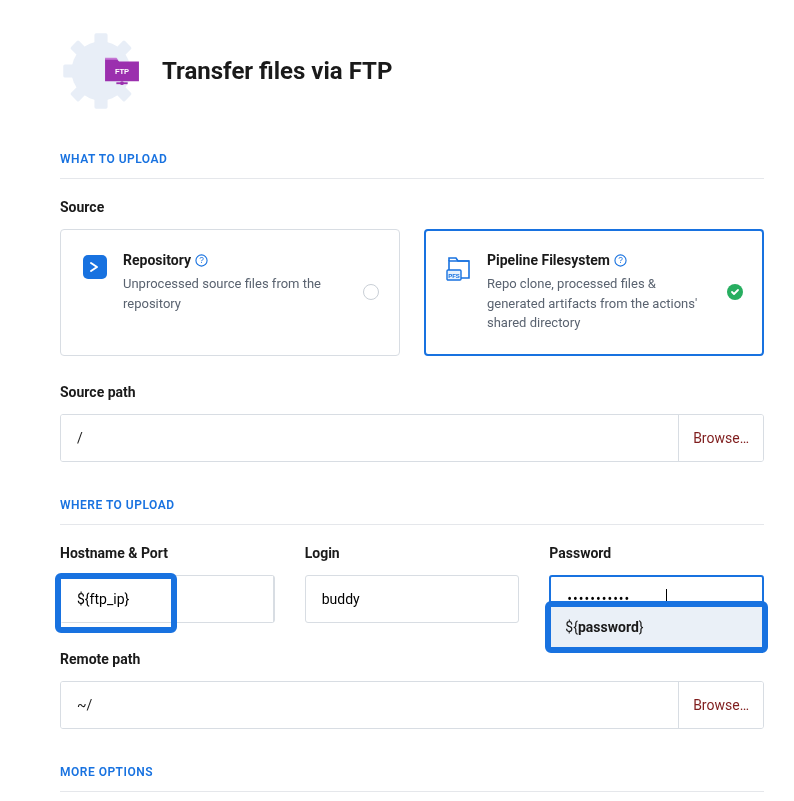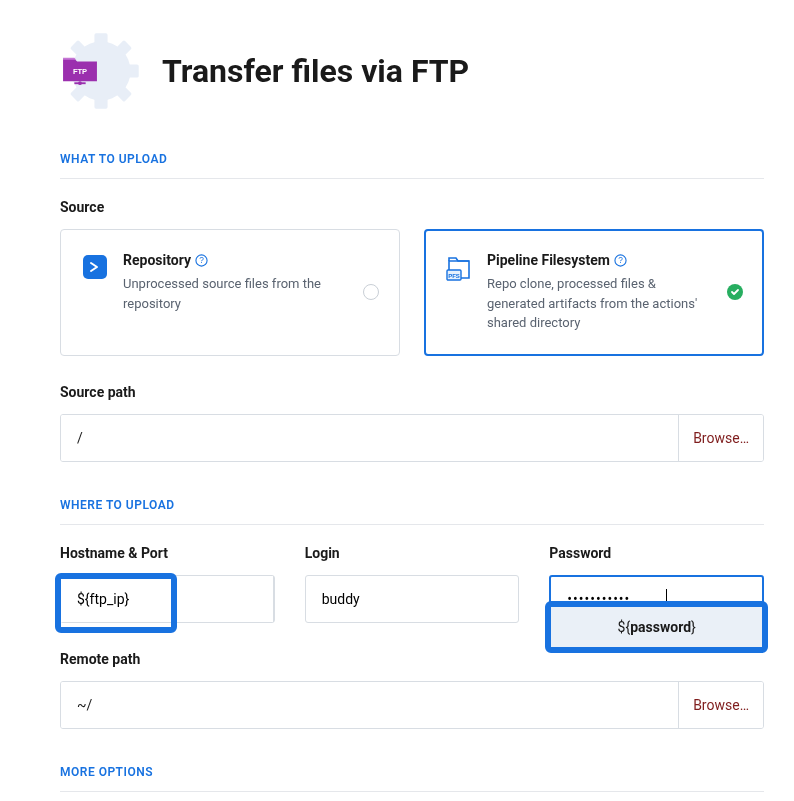--- a/index.html
+++ b/index.html
@@ -19,37 +19,37 @@
       align-items: center;
       gap: 20px;
       margin-bottom: 40px;
     }
     .gear-badge {
       position: relative;
       width: 82px;
       height: 82px;
       display: flex;
       align-items: center;
-      justify-content: flex-start;
+      justify-content: flex-end;
     }
     .gear-bg {
       position: absolute;
       inset: 0;
       display: flex;
       align-items: center;
       justify-content: center;
     }
     .folder-icon {
       position: relative;
       width: 40px;
       height: 32px;
       z-index: 1;
     }
     .page-title {
-      font-size: 32px;
+      font-size: 24px;
       font-weight: 700;
       color: #1a1a1a;
     }
     .section-header {
       font-size: 12px;
       font-weight: 600;
       letter-spacing: 0.5px;
       color: #1872e0;
       text-transform: uppercase;
       padding-bottom: 12px;
@@ -252,21 +252,20 @@
       top: 56px;
       left: -4px;
       right: -4px;
       border: 6px solid #1872e0;
       border-radius: 6px;
       background: #eaf0f7;
       padding: 12px 14px;
       font-size: 14px;
       color: #1a1a1a;
       z-index: 10;
-      text-align: center;
     }
     .remote-wrapper {
       position: relative;
     }
   </style>
 </head>
 <body>
 
 <div class="header">
   <div class="gear-badge">

